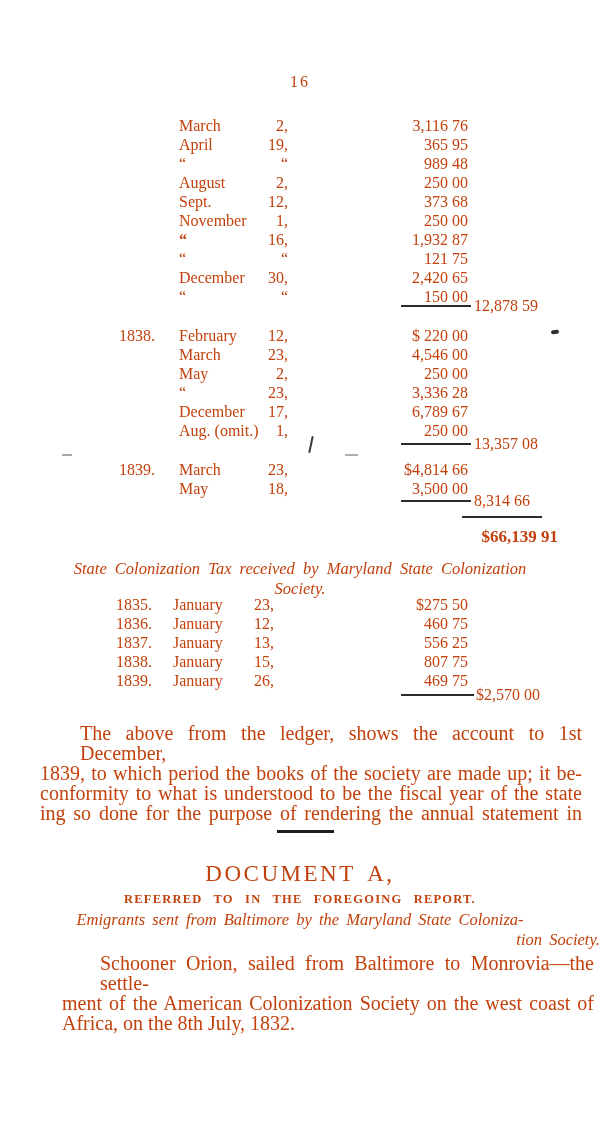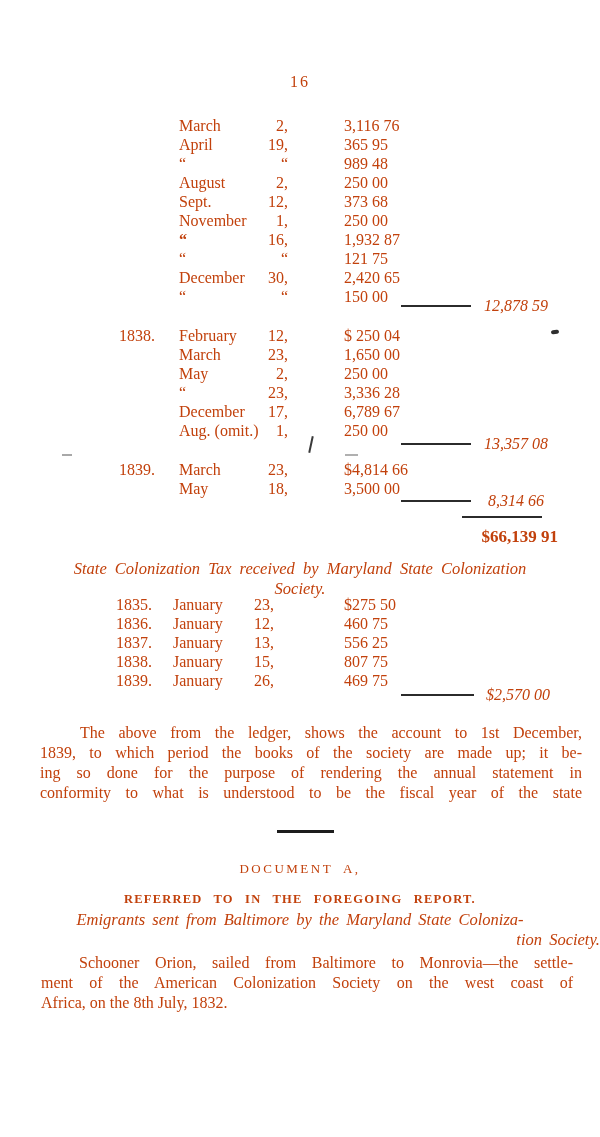--- a/index.html
+++ b/index.html
@@ -9,43 +9,43 @@
     font-family:"Liberation Serif", serif;
   }
   .abs{position:absolute;}
   
   .pageno{top:73px; left:0; width:600px; text-align:center; font-size:16px; letter-spacing:2px;}
   
   .lrow{position:absolute; left:16px; width:600px; height:19px; font-size:16px; line-height:19px;}
   .col-year{position:absolute; left:103px;}
   .col-month{position:absolute; left:163px;}
   .col-day{position:absolute; left:218px; width:54px; text-align:right;}
-  .col-amt{position:absolute; left:328px; width:124px; text-align:left;}
-  .col-total{position:absolute; left:458px; width:84px; text-align:center;font-style:italic;}
+  .col-amt{position:absolute; left:328px; width:124px; text-align:right;}
+  .col-total{position:absolute; left:458px; width:84px; text-align:left;}
   .dash{position:absolute; left:385px; width:70px; top:9px; border-top:2px solid #2b2b2b;}
   .boldq{font-weight:bold;}
   
   .tcol-year{position:absolute; left:100px;}
   .tcol-month{position:absolute; left:157px;}
   .tcol-day{position:absolute; left:212px; width:46px; text-align:right;}
   
   .grand-rule{top:516px; left:462px; width:80px; height:2px; background:#2b2b2b;}
   .grand-row{top:527px; font-size:17px; font-weight:bold;}
   .col-grand{position:absolute; left:452px; width:90px; text-align:right;}
   
   .ital-line{position:absolute; left:0; width:600px; text-align:center;
     font-style:italic; font-size:16.5px; word-spacing:4px; line-height:20px;}
   
-  .para{position:absolute; font-size:16px; line-height:20px;}
+  .para{position:absolute; font-size:20px; line-height:20px;}
   .para .jline{text-align:justify; text-align-last:justify;}
   .para .jline.first{padding-left:40px;}
   .para .jline.last{text-align-last:left;}
   
   .divider{top:830px; left:277px; width:57px; height:3px; background:#1d1d1d;}
-  .doc-title{top:861px; left:0; width:600px; text-align:center; font-size:13px;
+  .doc-title{top:861px; left:0; width:600px; text-align:center; font-size:23px;
     letter-spacing:2.5px; word-spacing:5px;}
   .doc-subtitle{top:892px; left:0; width:600px; text-align:center; font-size:12.5px;
     font-weight:bold; letter-spacing:1.2px; word-spacing:7px;}
   
   .ink-slash{top:436px; left:310px; width:2px; height:17px; background:#3a3a3a; transform:rotate(12deg);}
   .ink-speck{top:330px; left:551px; width:8px; height:4px; background:#2f2f2f; border-radius:2px; transform:rotate(-8deg);}
   .ink-dash-left{top:454px; left:62px; width:10px; height:2px; background:#a8a8a8;}
   .ink-dash-mid{top:454px; left:345px; width:13px; height:2px; background:#b0b0b0;}
 </style>
 </head>
@@ -108,26 +108,26 @@
     </div>
     <div class="lrow" style="top:296px">
       <span class="dash"></span>
       <span class="col-total">12,878 59</span>
     </div>
 
     <div class="lrow" style="top:326px">
       <span class="col-year">1838.</span>
       <span class="col-month">February</span>
       <span class="col-day">12,</span>
-      <span class="col-amt">$ 250 04</span>
+      <span class="col-amt">$ 220 00</span>
     </div>
     <div class="lrow" style="top:345px">
       <span class="col-month">March</span>
       <span class="col-day">23,</span>
-      <span class="col-amt">1,650 00</span>
+      <span class="col-amt">4,546 00</span>
     </div>
     <div class="lrow" style="top:364px">
       <span class="col-month">May</span>
       <span class="col-day">2,</span>
       <span class="col-amt">250 00</span>
     </div>
     <div class="lrow" style="top:383px">
       <span class="col-month">“</span>
       <span class="col-day">23,</span>
       <span class="col-amt">3,336 28</span>
@@ -205,33 +205,33 @@
     </div>
     <div class="lrow" style="top:685px">
       <span class="dash" style="width:73px"></span>
       <span class="col-total" style="left:460px;width:84px">$2,570 00</span>
     </div>
   </div>
 
   <div class="para" style="top:723px; left:40px; width:542px;">
     <div class="jline first">The above from the ledger, shows the account to 1st December,</div>
     <div class="jline">1839, to which period the books of the society are made up; it be-</div>
+    <div class="jline">conformity to what is understood to be the fiscal year of the state</div>
     <div class="jline">ing so done for the purpose of rendering the annual statement in</div>
-    <div class="jline">conformity to what is understood to be the fiscal year of the state</div>
   </div>
 
   <div class="abs divider"></div>
 
   <div>
     <div class="abs doc-title">DOCUMENT A,</div>
     <div class="abs doc-subtitle">REFERRED TO IN THE FOREGOING REPORT.</div>
     <div class="ital-line" style="top:910px; word-spacing:3px;">Emigrants sent from Baltimore by the Maryland State Coloniza-</div>
     <div class="ital-line" style="top:930px; word-spacing:3px;text-align:right;">tion Society.</div>
 
-    <div class="para" style="top:953px; left:41px; width:532px;">
+    <div class="para" style="top:953px; left:62px; width:532px;">
       <div class="jline first" style="padding-left:38px">Schooner Orion, sailed from Baltimore to Monrovia—the settle-</div>
       <div class="jline">ment of the American Colonization Society on the west coast of</div>
       <div class="jline last">Africa, on the 8th July, 1832.</div>
     </div>
   </div>
 
   <div class="abs ink-speck"></div>
   <div class="abs ink-slash"></div>
   <div class="abs ink-dash-left"></div>
   <div class="abs ink-dash-mid"></div>

